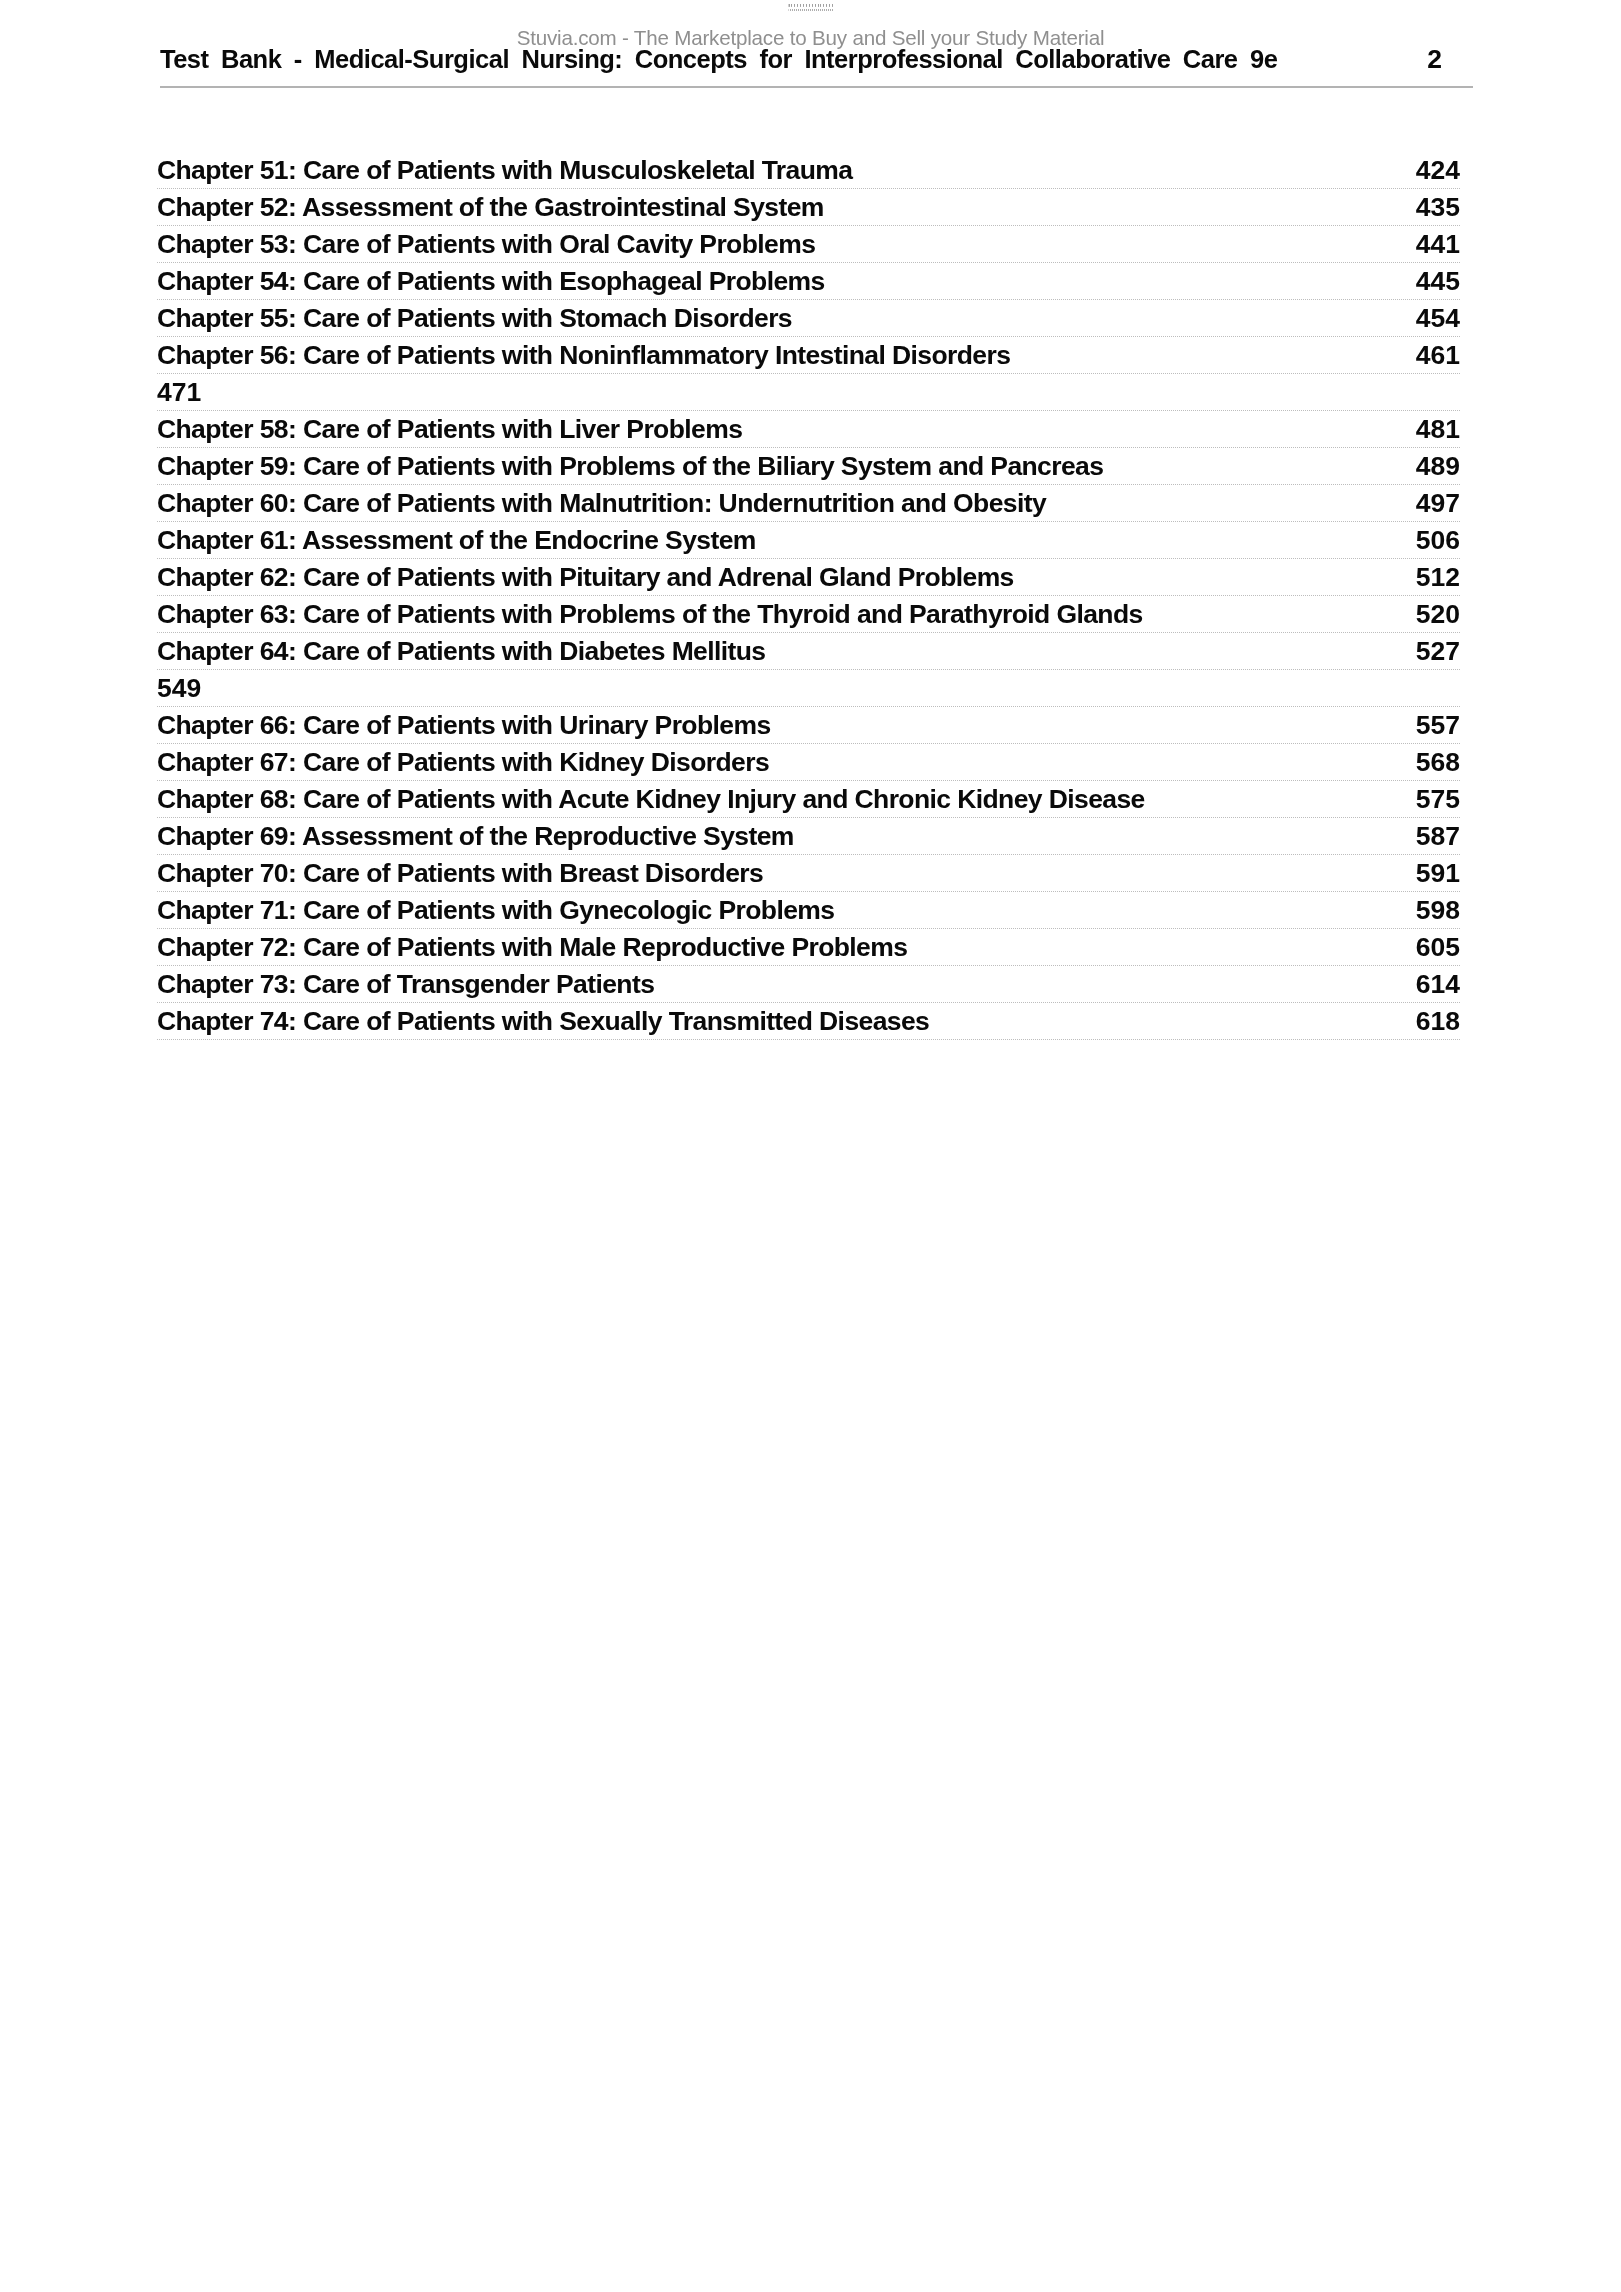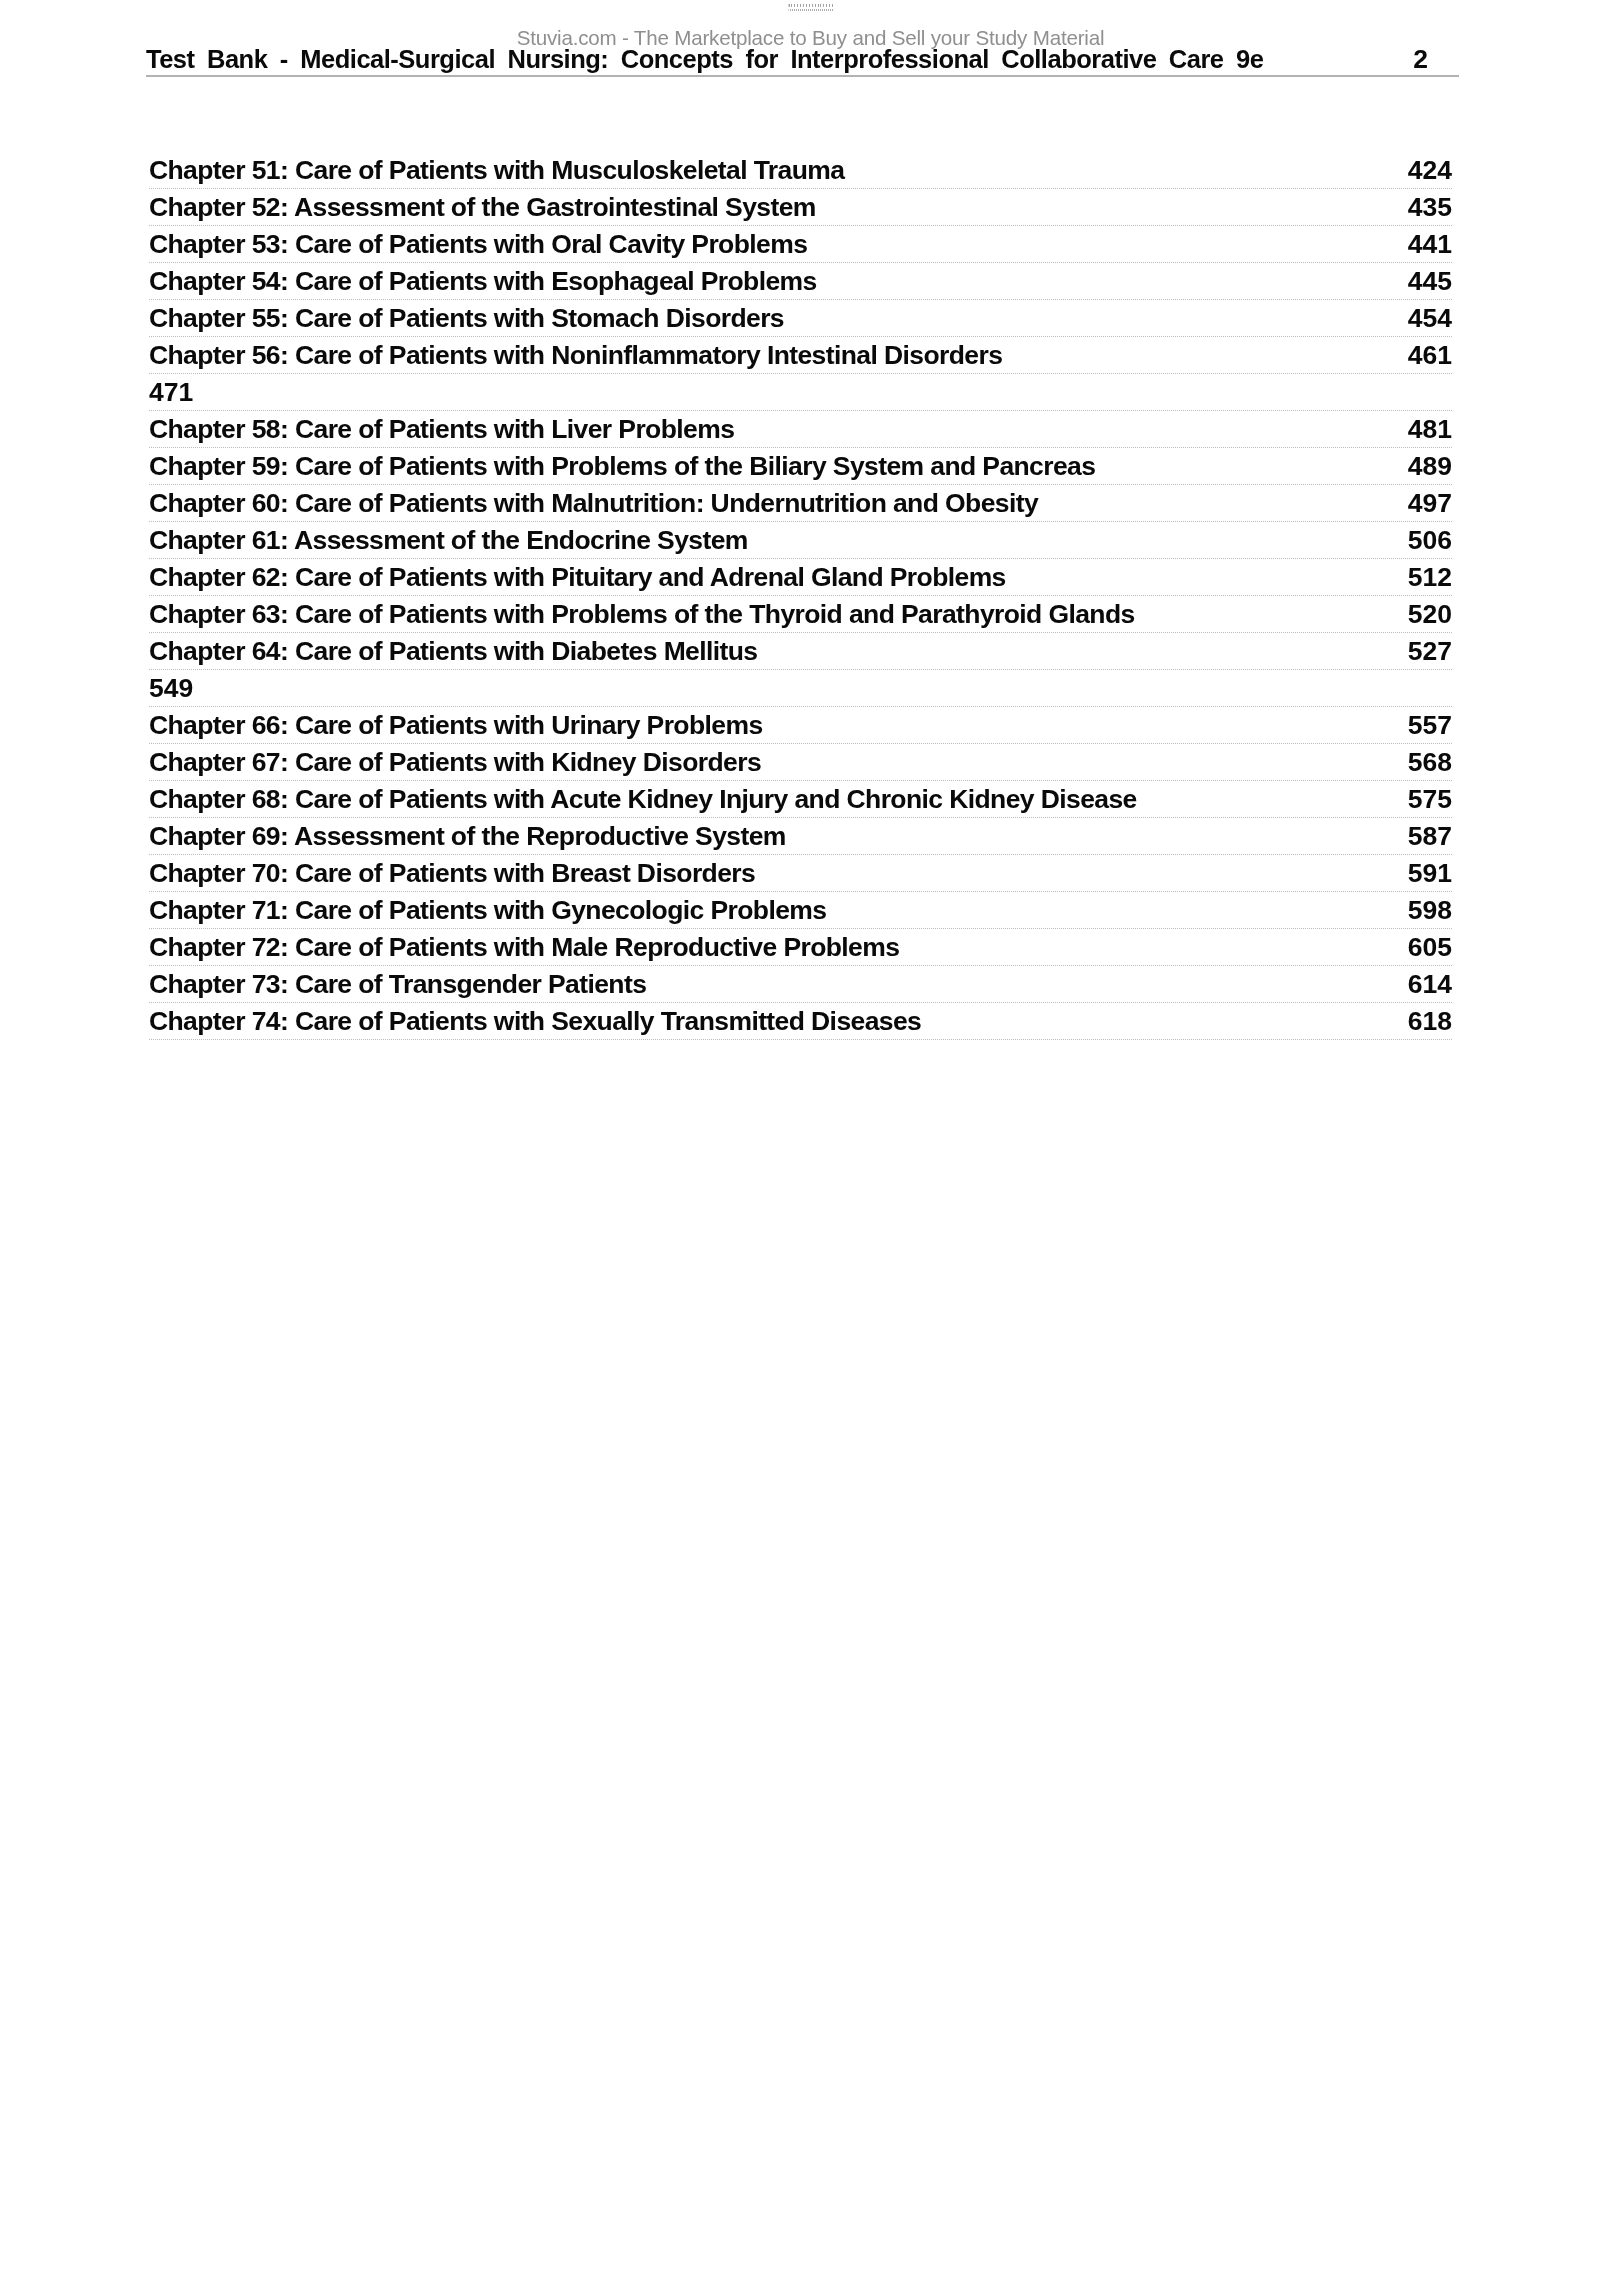--- a/index.html
+++ b/index.html
@@ -34,43 +34,43 @@
     width: 100%;
     text-align: center;
     font-size: 20.6px;
     color: #8f8f8f;
     letter-spacing: -0.2px;
   }
 
   .title-row {
     position: absolute;
     top: 44px;
-    left: 146px;
+    left: 160px;
     width: 1313px;
     display: flex;
     justify-content: space-between;
     align-items: baseline;
     font-weight: bold;
     font-size: 25.5px;
     letter-spacing: -0.5px;
     word-spacing: 5.9px;
-    padding-bottom: 0;
+    padding-bottom: 11px;
     border-bottom: 2.9px solid #b3b3b3;
   }
   .title-row .page-num {
     padding-right: 31px;
     word-spacing: 0;
     letter-spacing: 0;
     font-size: 26.5px;
   }
 
   .toc {
     position: absolute;
     top: 152px;
-    left: 149px;
+    left: 157px;
     width: 1303px;
   }
   .toc-row {
     box-sizing: border-box;
     height: 37px;
     display: flex;
     justify-content: space-between;
     align-items: center;
     border-bottom: 1px dotted #bdbdbd;
     font-weight: bold;

